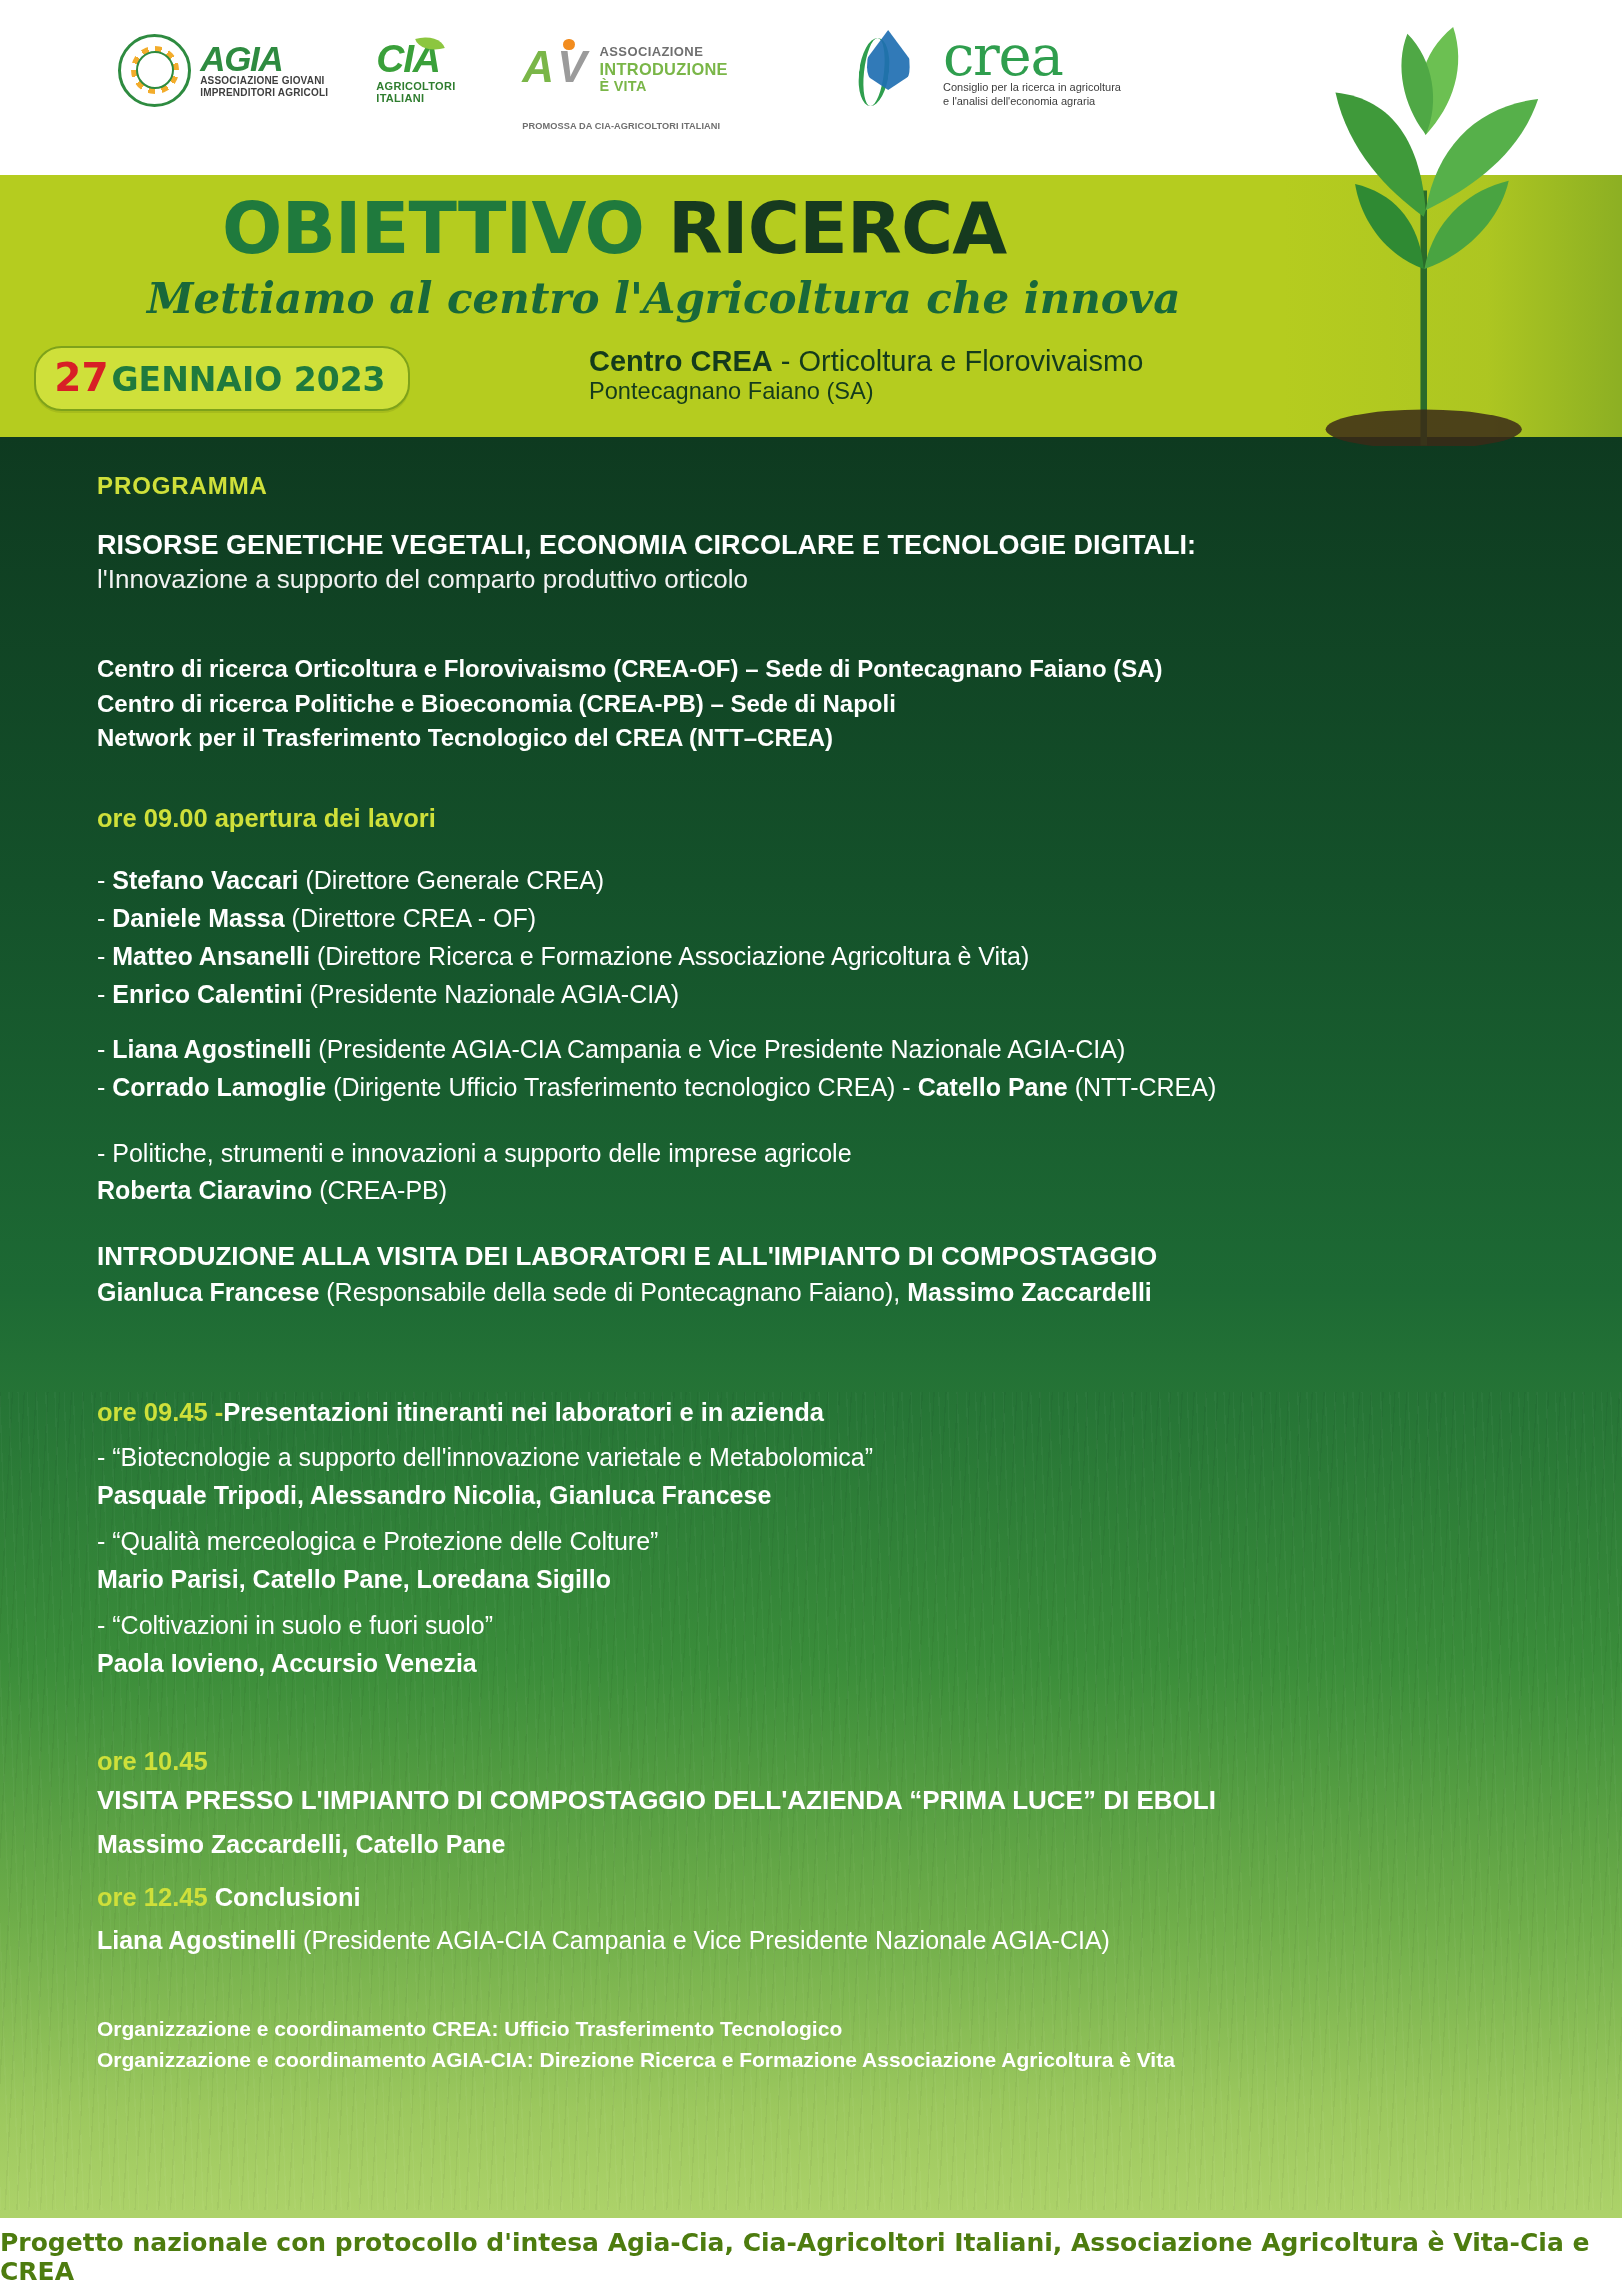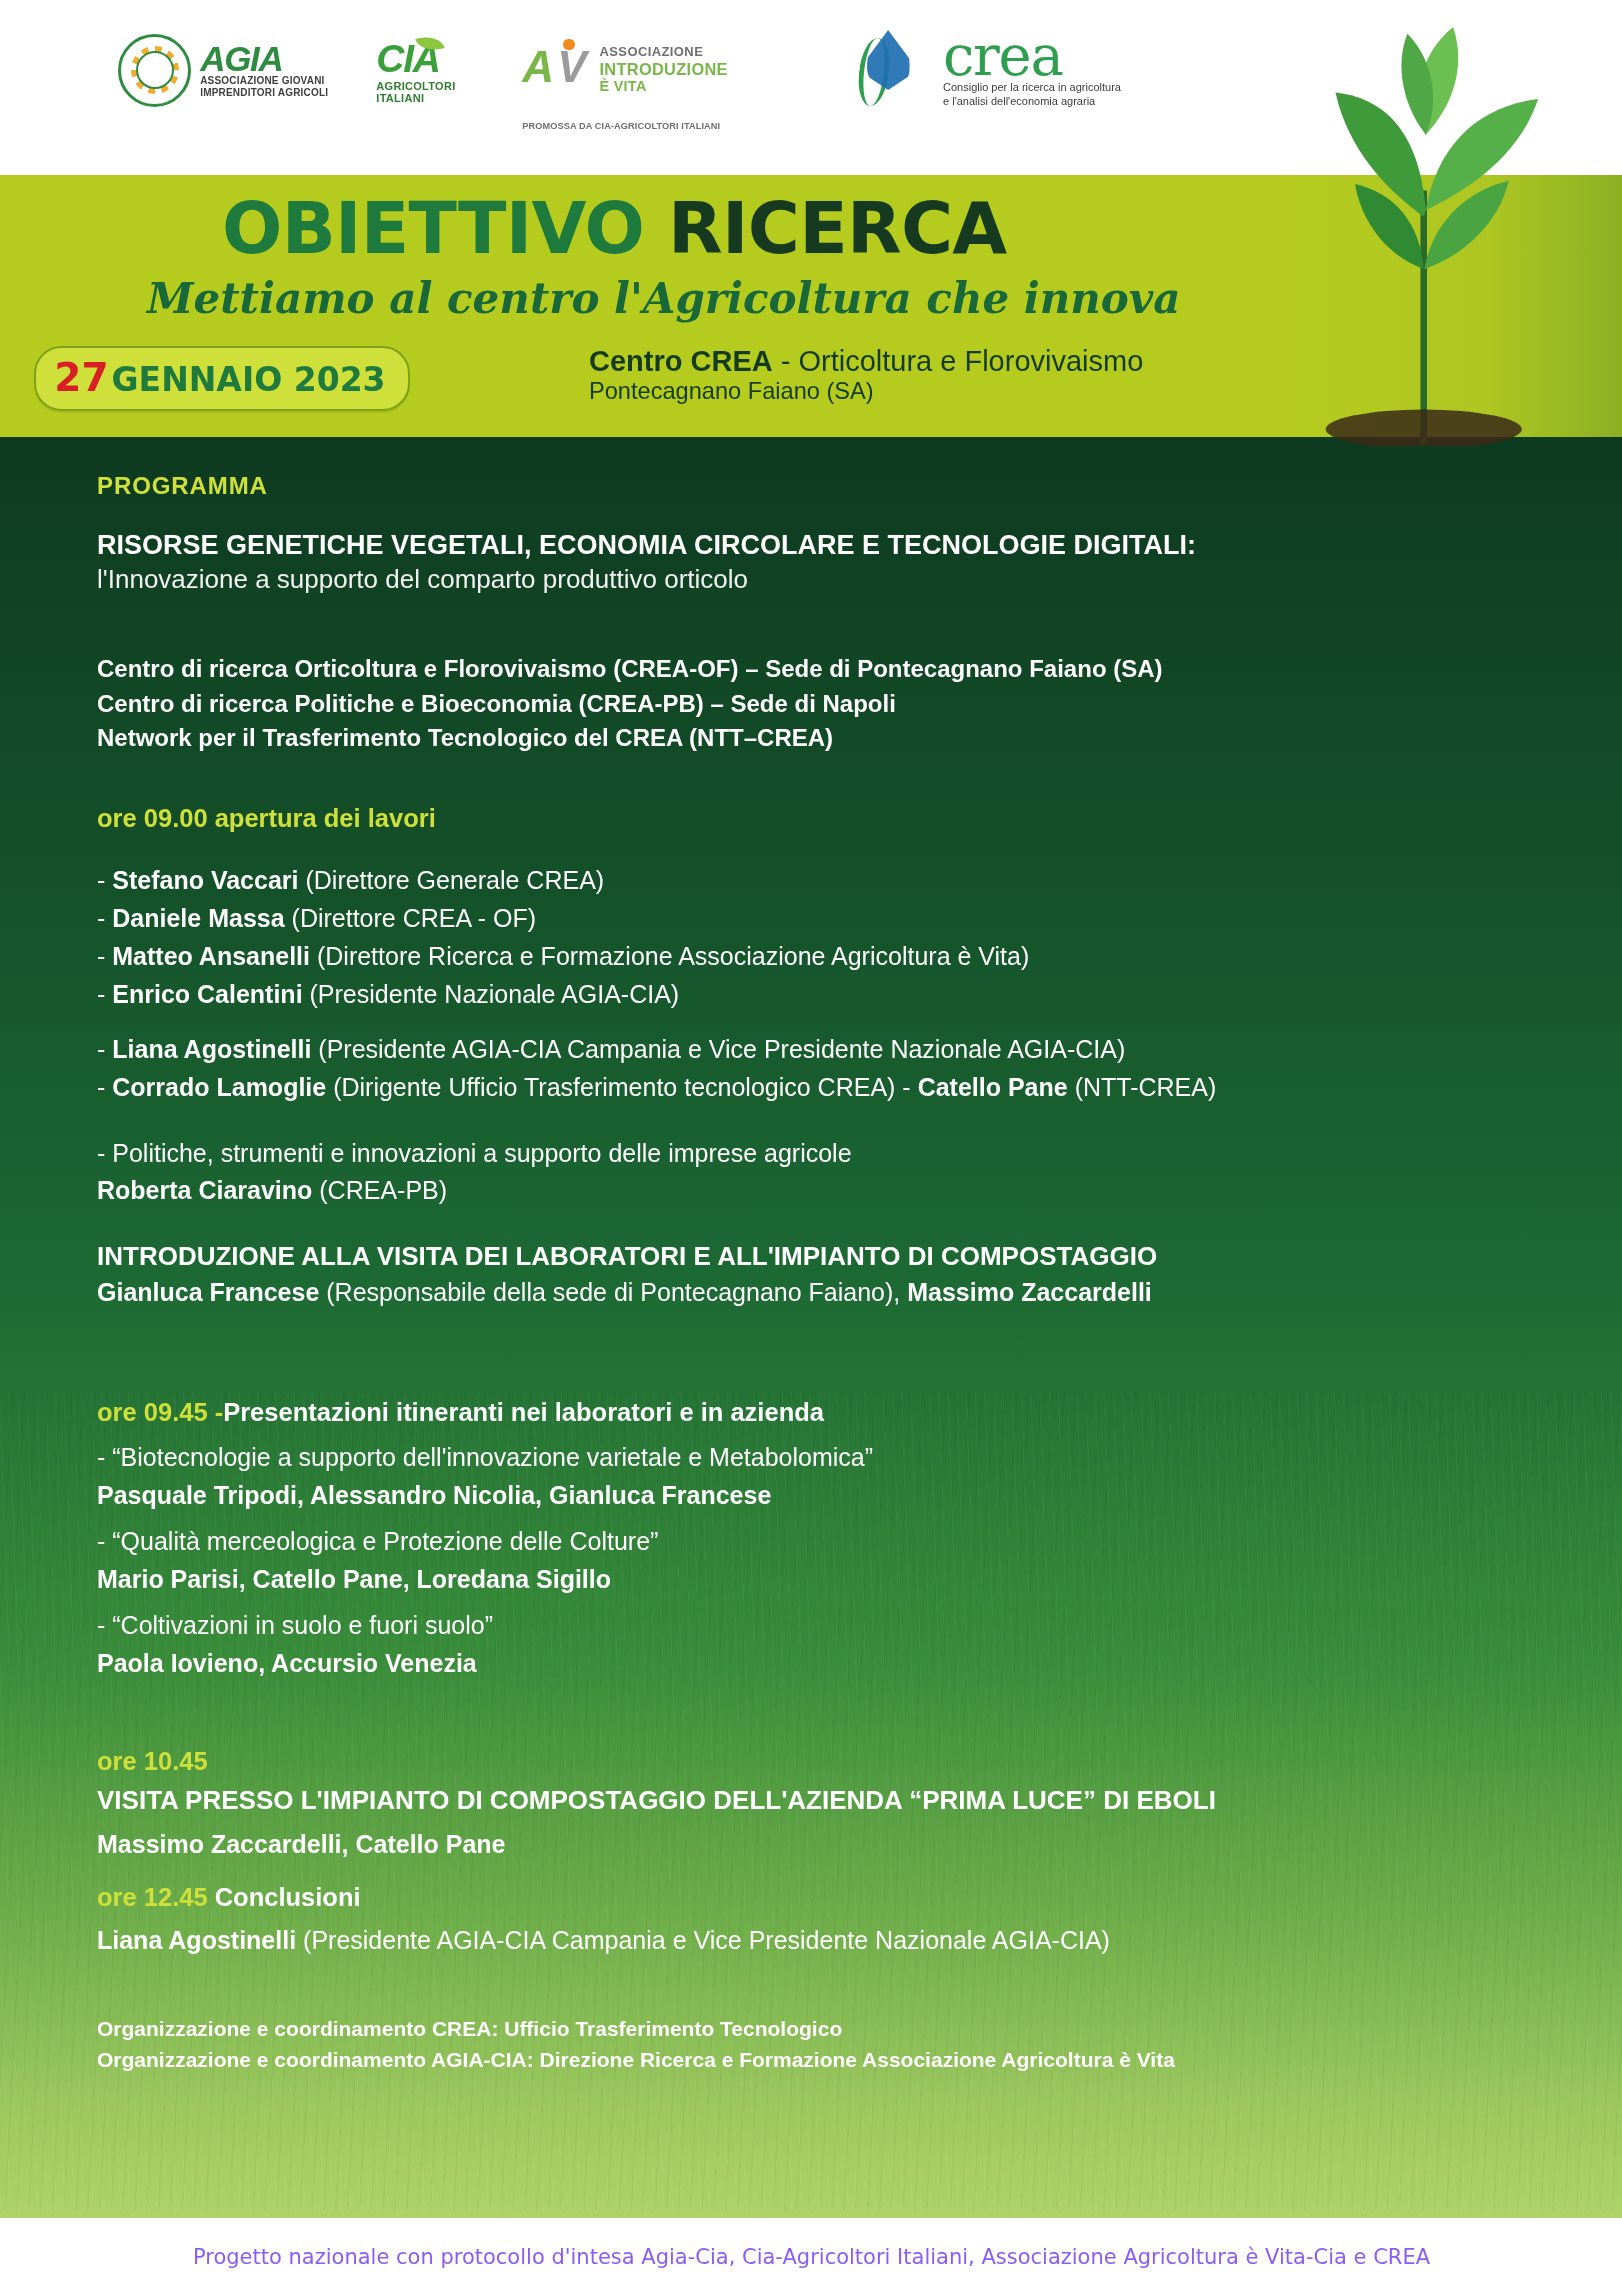--- a/index.html
+++ b/index.html
@@ -213,21 +213,21 @@
       repeating-linear-gradient(93deg, rgba(0,0,0,.06) 0 1.3px, rgba(0,0,0,0) 1.3px 11.8px);
     opacity: .6;
     z-index: 2; pointer-events: none;
   }
   .footer-bar {
     position: absolute; left: 0; bottom: 0; width: 1623px; height: 77px;
     background: #ffffff; z-index: 7;
     display: flex; align-items: center; justify-content: center;
   }
   .footer-bar .ft {
-    font-size: 21px; font-weight: normal; color: #8b5cf6;
+    font-size: 25px; font-weight: bold; color: #4d7c0f;
     font-family: "DejaVu Sans", sans-serif;
   }
 
   
   .content {
     position: absolute;
     top: 472px; left: 97px; width: 1459px;
     z-index: 3;
     color: #ffffff;
   }

